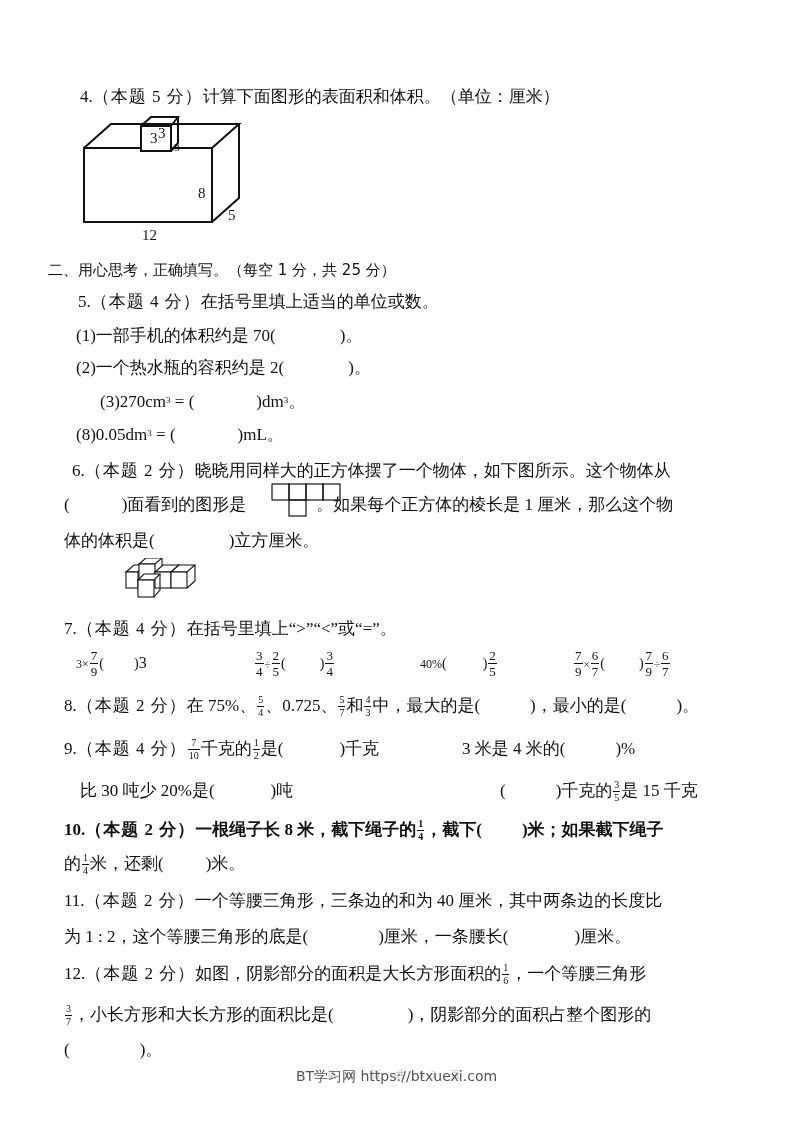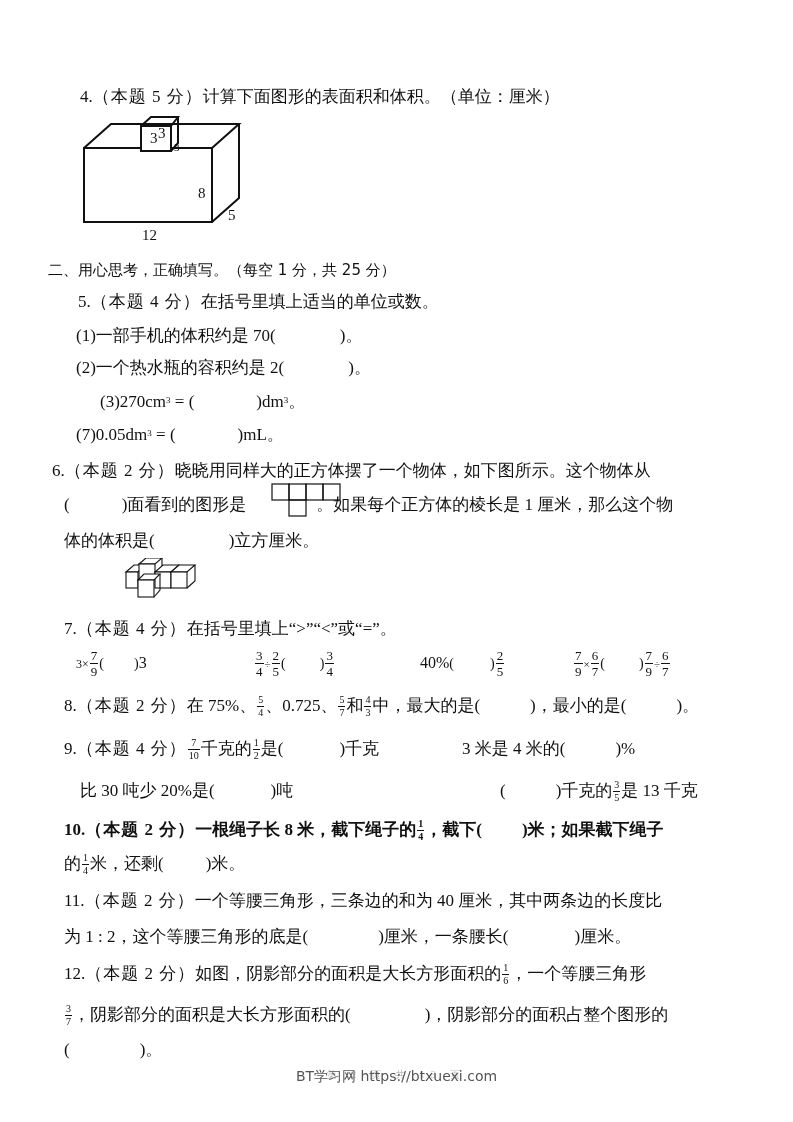--- a/index.html
+++ b/index.html
@@ -62,24 +62,24 @@
 <div class="line" style="left:76px;top:324px;">
   <span>(1)一部手机的体积约是 70(</span><span class="blank" style="width:64px;"></span><span>)。</span>
 </div>
 <div class="line" style="left:76px;top:356px;">
   <span>(2)一个热水瓶的容积约是 2(</span><span class="blank" style="width:64px;"></span><span>)。</span>
 </div>
 <div class="line" style="left:76px;top:390px;margin-left:24px;">
   <span>(3)270cm</span><sup>3</sup><span> = (</span><span class="blank" style="width:62px;"></span><span>)dm</span><sup>3</sup><span>。</span>
 </div>
 <div class="line" style="left:76px;top:423px;">
-  <span>(7)0.05dm</span><sup>3</sup><span> = (</span><span class="blank" style="width:62px;"></span><span>)mL。</span>
-</div>
-
-<div class="line" style="left:52px;top:459px;">
+  <span>(8)0.05dm</span><sup>3</sup><span> = (</span><span class="blank" style="width:62px;"></span><span>)mL。</span>
+</div>
+
+<div class="line" style="left:72px;top:459px;">
   <span>6.</span><span class="tag">（本题 2 分）</span><span>晓晓用同样大的正方体摆了一个物体，如下图所示。这个物体从</span>
 </div>
 <div class="line" style="left:64px;top:493px;">
   <span>(</span><span class="blank" style="width:52px;"></span><span>)面看到的图形是</span><span class="blank" style="width:70px;"></span><span>。如果每个正方体的棱长是 1 厘米，那么这个物</span>
 </div>
 <svg width="72" height="40" style="left:270px;top:482px;" viewBox="0 0 72 40">
   <g fill="none" stroke="#111" stroke-width="1.2">
     <rect x="2" y="2" width="17" height="16"></rect>
     <rect x="19" y="2" width="17" height="16"></rect>
     <rect x="36" y="2" width="17" height="16"></rect>
@@ -131,21 +131,21 @@
       <span class="n">2</span>
       <span class="bar"></span>
       <span class="d">5</span>
     </span>(<span class="blank" style="width:34px;"></span>)<span class="frac md">
       <span class="n">3</span>
       <span class="bar"></span>
       <span class="d">4</span>
     </span>
 </div>
 <div class="q7" style="left:420px;top:650px;">
-  <span style="font-size:16px">40%</span>(<span class="blank" style="width:36px;"></span>)<span class="frac md">
+  <span style="font-size:12px">40%</span>(<span class="blank" style="width:36px;"></span>)<span class="frac md">
       <span class="n">2</span>
       <span class="bar"></span>
       <span class="d">5</span>
     </span>
 </div>
 <div class="q7" style="left:573px;top:650px;">
   <span class="frac md">
       <span class="n">7</span>
       <span class="bar"></span>
       <span class="d">9</span>
@@ -195,21 +195,21 @@
   <span>3 米是 4 米的(</span><span class="blank" style="width:50px;"></span><span>)%</span>
 </div>
 <div class="line" style="left:80px;top:779px;">
   <span>比 30 吨少 20%是(</span><span class="blank" style="width:56px;"></span><span>)吨</span>
 </div>
 <div class="line" style="left:460px;top:779px;margin-left:40px;">
   <span>(</span><span class="blank" style="width:50px;"></span><span>)千克的</span><span class="frac sm">
       <span class="n">3</span>
       <span class="bar"></span>
       <span class="d">5</span>
-    </span><span>是 13 千克</span>
+    </span><span>是 15 千克</span>
 </div>
 
 <div class="line" style="left:64px;top:818px;font-weight:bold;">
   <span>10.</span><span class="tag">（本题 2 分）</span><span>一根绳子长 8 米，截下绳子的</span><span class="frac sm">
       <span class="n">1</span>
       <span class="bar"></span>
       <span class="d">4</span>
     </span><span>，截下(</span><span class="blank" style="width:40px;"></span><span>)米；如果截下绳子</span>
 </div>
 <div class="line" style="left:64px;top:852px;">
@@ -232,21 +232,21 @@
       <span class="n">1</span>
       <span class="bar"></span>
       <span class="d">6</span>
     </span><span>，一个等腰三角形</span>
 </div>
 <div class="line" style="left:64px;top:1003px;">
   <span class="frac sm">
       <span class="n">3</span>
       <span class="bar"></span>
       <span class="d">7</span>
-    </span><span>，阴影部分的面积是大长方形面积的(</span><span class="blank" style="width:74px;"></span><span>)，阴影部分的面积占整个图形的</span>
+    </span><span>，小长方形和大长方形的面积比是(</span><span class="blank" style="width:74px;"></span><span>)，阴影部分的面积占整个图形的</span>
 </div>
 <div class="line" style="left:64px;top:1038px;">
   <span>(</span><span class="blank" style="width:70px;"></span><span>)。</span>
 </div>
 
 <div class="footer">
   <span class="pg">第 2 页 共 13 页</span>
   <span class="wm">BT学习网 https://btxuexi.com</span>
 </div>
 

